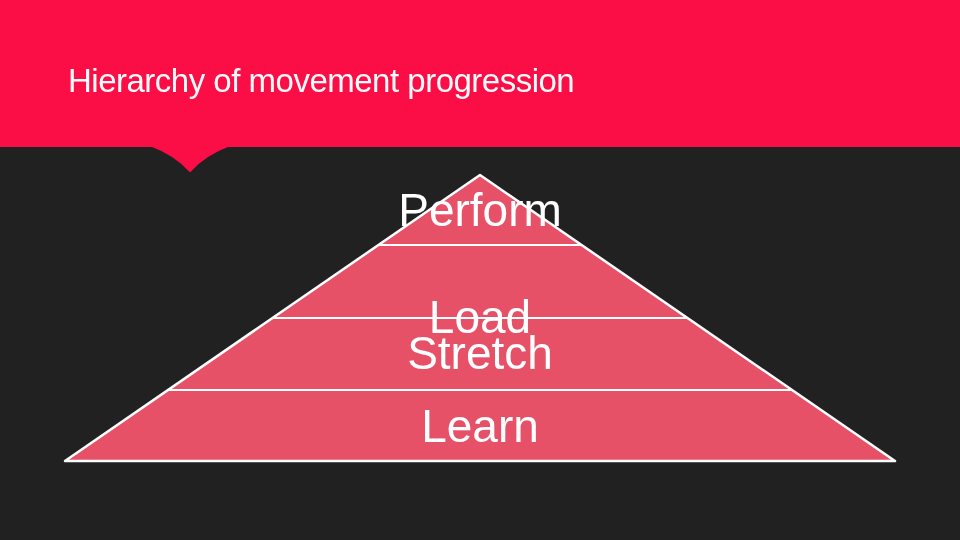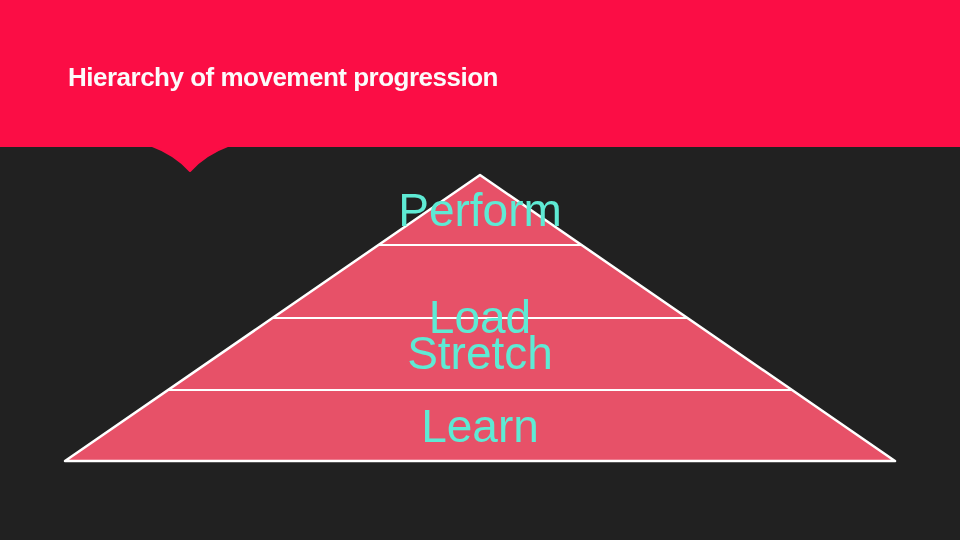--- a/index.html
+++ b/index.html
@@ -26,40 +26,40 @@
   .banner-tail {
     position: absolute;
     left: 0;
     top: 0;
     pointer-events: none;
   }
   .slide-title {
     position: absolute;
     left: 68px;
     top: 62px;
-    font-size: 26px;
-    font-weight: bold;
+    font-size: 33px;
+    font-weight: normal;
     letter-spacing: -0.5px;
     color: #fbfbfb;
     white-space: nowrap;
   }
   .pyramid-svg {
     position: absolute;
     left: 0;
     top: 0;
   }
   .tier-label {
     position: absolute;
     left: 0;
     width: 960px;
     text-align: center;
     transform: translateY(-50%);
     font-size: 46px;
     font-weight: 400;
-    color: #5eead4;
+    color: #ffffff;
     white-space: nowrap;
   }
   .tier-label-0 { top: 210px; }
   .tier-label-1 { top: 282px; margin-top: 35px; }
   .tier-label-2 { top: 353px; }
   .tier-label-3 { top: 426px; }
 </style>
 </head>
 <body>
 

